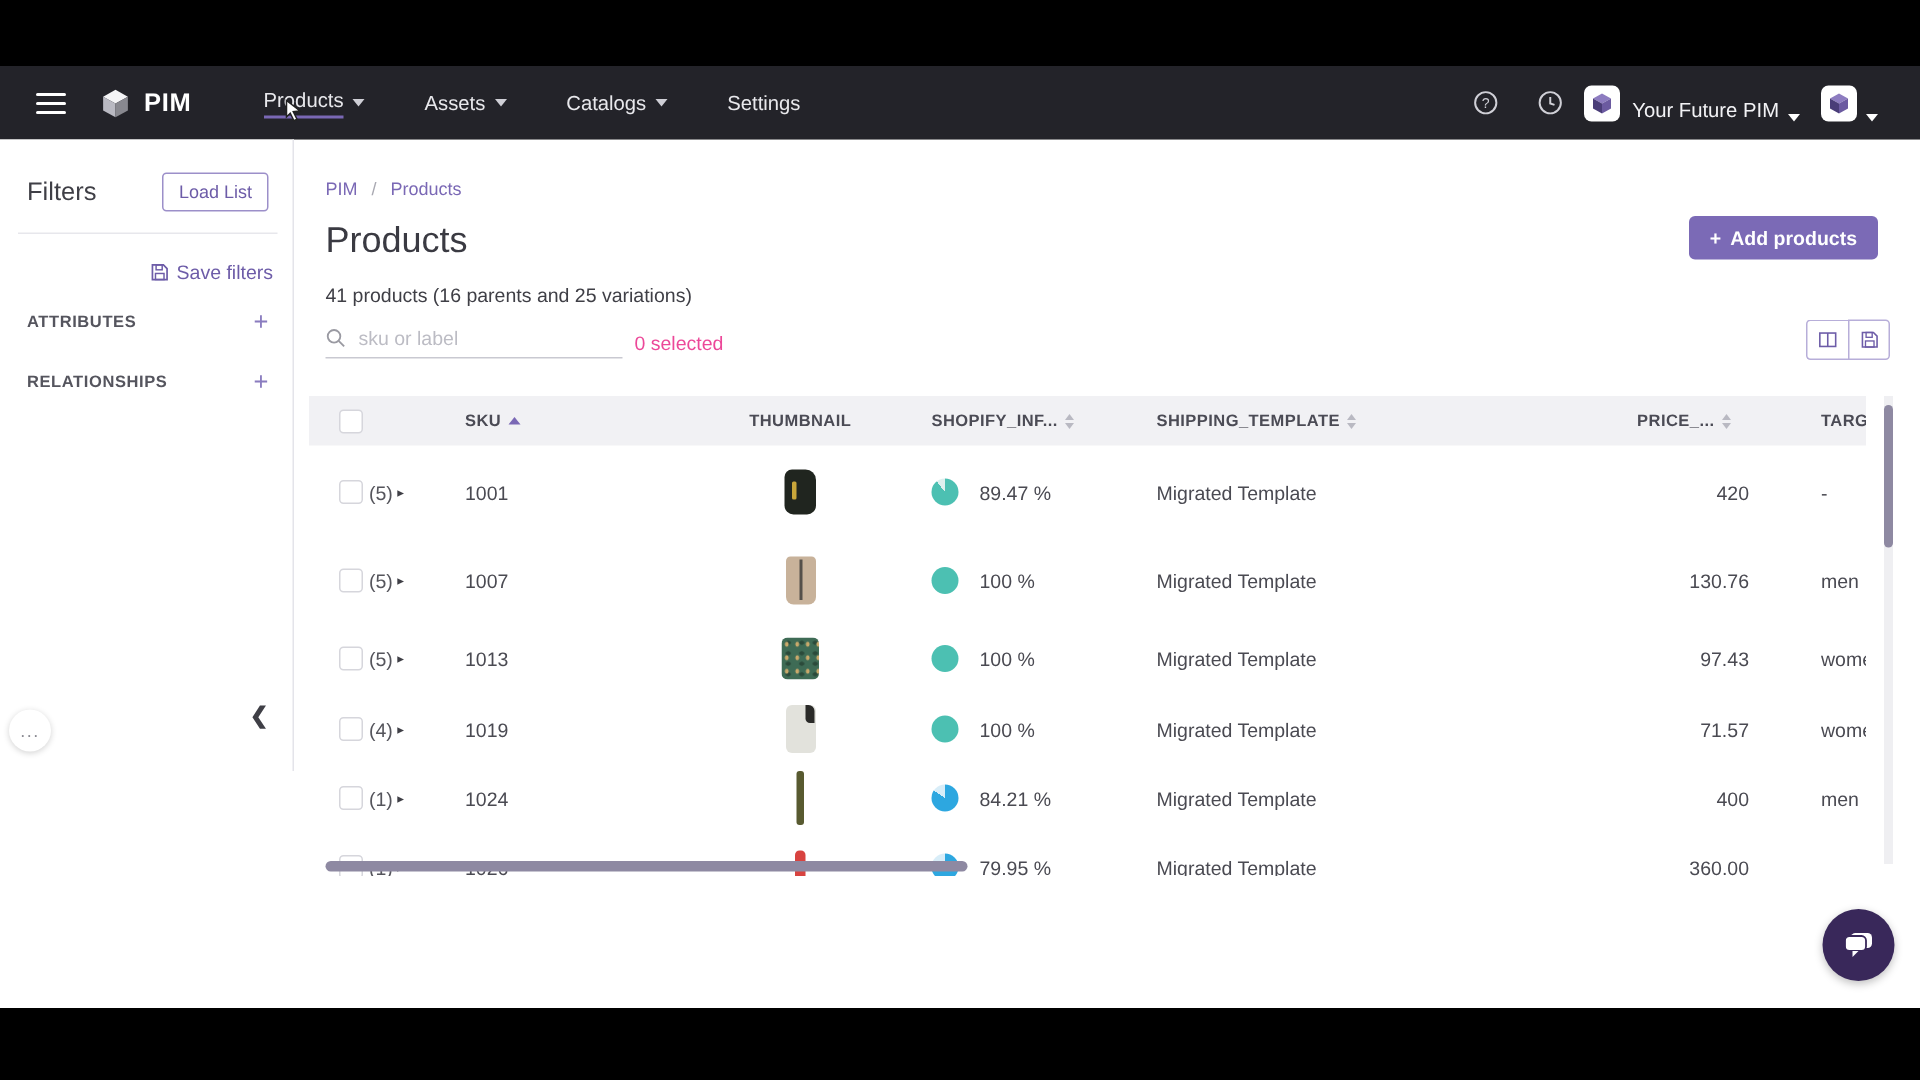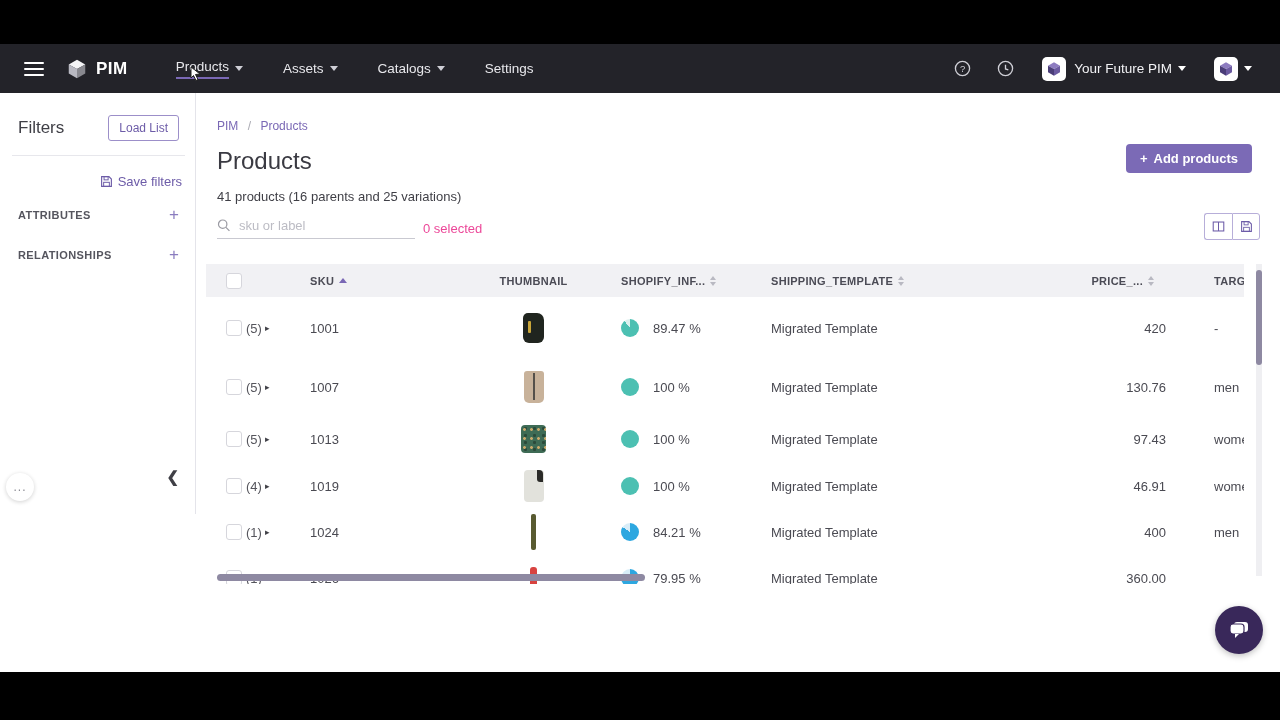--- a/index.html
+++ b/index.html
@@ -18,21 +18,21 @@
   .nav-items { display:flex; margin-left:28px; height:49px; align-items:center; }
   .nav-item { position:relative; color:#e8e8ec; font-size:13.5px; padding:0 12px; margin:0 8px;
     height:49px; display:flex; align-items:center; cursor:pointer; }
   .nav-item.active .nav-label { border-bottom:2px solid #7a68b5; padding-bottom:3px; }
   .caret-down { width:0; height:0; border-left:4px solid transparent; border-right:4px solid transparent;
     border-top:5px solid #cfcfd6; margin-left:6px; }
   .nav-right { margin-left:auto; display:flex; align-items:center; margin-right:28px; }
   .nav-icon { margin-left:26px; cursor:pointer; display:flex; align-items:center; }
   .avatar-box { width:24px; height:24px; background:#fff; border-radius:5px; display:flex;
     align-items:center; justify-content:center; }
-  .workspace { display:flex; align-items:center; margin-left:28px; cursor:pointer; }
+  .workspace { display:flex; align-items:flex-end; margin-left:14px; cursor:pointer; }
   .workspace-label { color:#f2f2f5; font-size:13.5px; margin-left:8px; }
   .workspace .caret-down { border-top-color:#fff; }
   .mouse-cursor { position:absolute; left:189px; top:22px; }
 
   
   .page { position:absolute; top:93px; left:0; width:1280px; height:579px; background:#fff;
     display:flex; }
 
   
   .sidebar { position:relative; width:196px; height:421px; border-right:1px solid #e4e4ea;
@@ -376,21 +376,21 @@
               </div>
               <div>1019</div>
               <div class="cell-thumb">
                 <span class="thumb thumb-light-backpack"></span>
               </div>
               <div class="cell-shopify">
                 <span class="pie" style="background: rgb(76, 192, 178);"></span>
                 <span>100 %</span>
               </div>
               <div>Migrated Template</div>
-              <div class="cell-price">46.91</div>
+              <div class="cell-price">71.57</div>
               <div class="cell-target">wome</div>
             </div>
             <div class="tgrid trow" style="height: 46px;">
               <span class="checkbox"></span>
               <div class="cell-count">
                 <span>(1)</span>
                 <span class="expander">▸</span>
               </div>
               <div>1024</div>
               <div class="cell-thumb">

